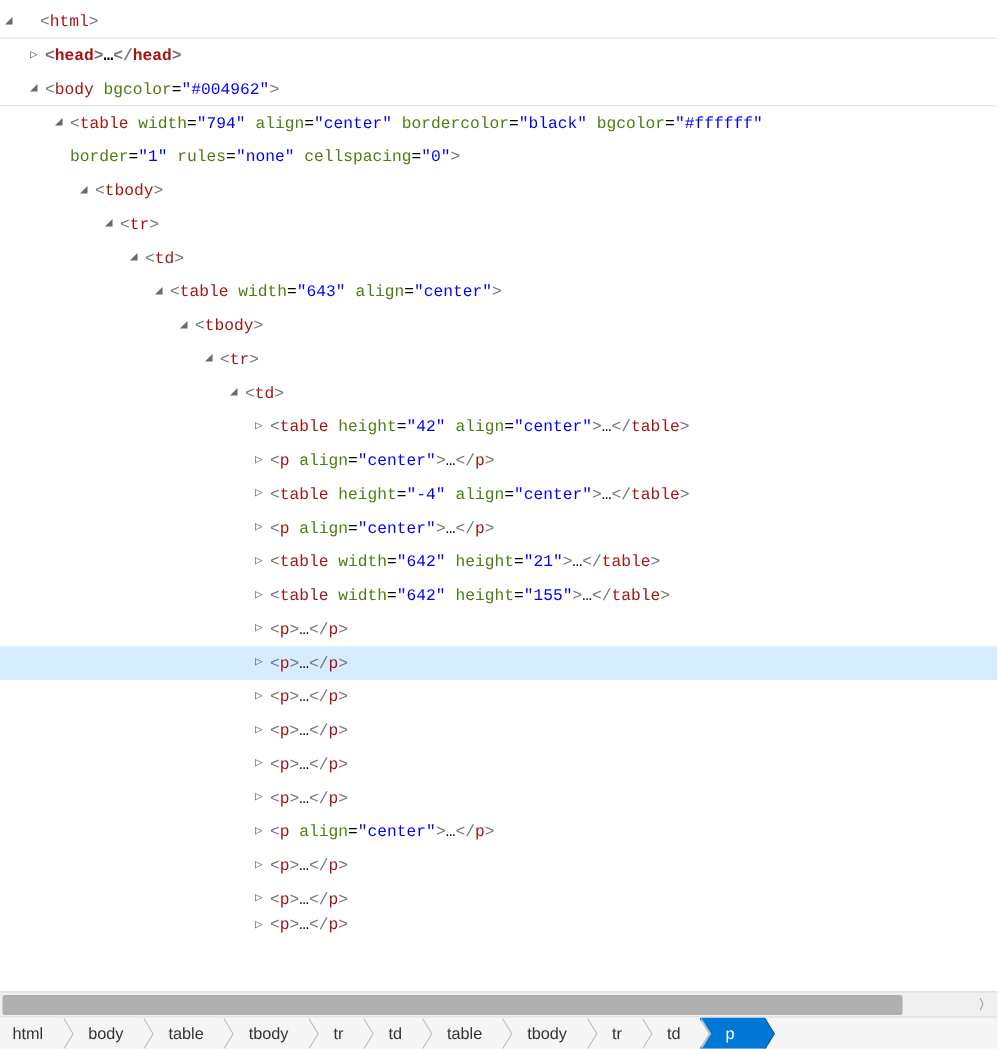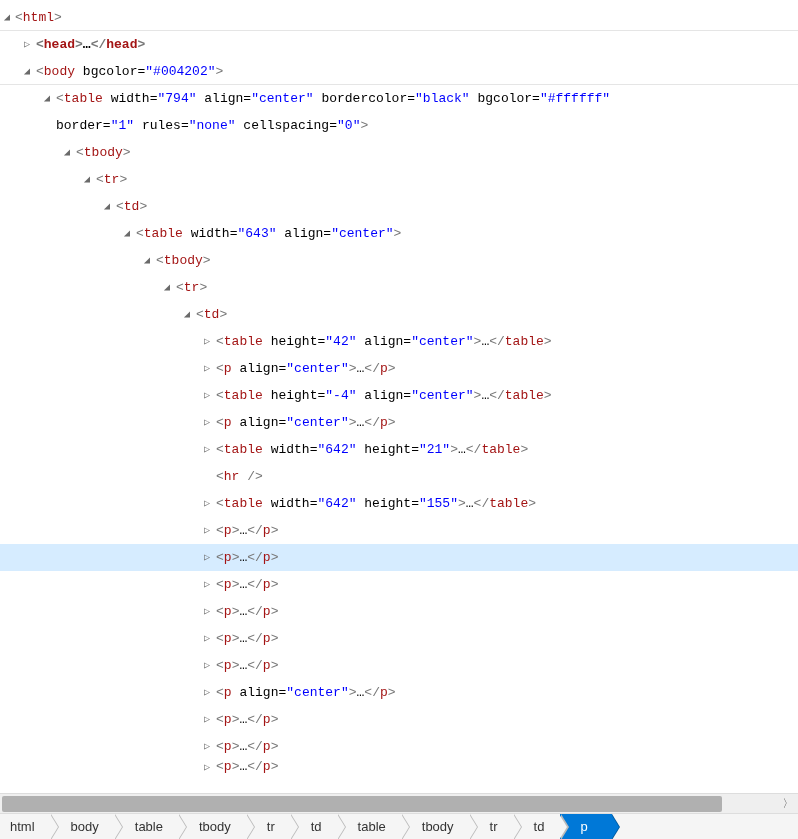--- a/index.html
+++ b/index.html
@@ -34,21 +34,21 @@
     display: inline-block;
     width: 14px;
     flex-shrink: 0;
     color: #6a6a6a;
     font-size: 10px;
     text-align: center;
     user-select: none;
   }
   .br   { color: #777; }          
   .tag  { color: #a31515; }       
-  .attr { color: #000000; }       
+  .attr { color: #4d7c0f; }       
   .eq   { color: #000; }
   .valq { color: #00f; }          
   .val  { color: #00f; }          
   .ell  { color: #000; }          
   .scrollbar-h {
     height: 20px;
     background: #efefef;
     display: flex;
     align-items: center;
     border-top: 1px solid #ddd;
@@ -117,31 +117,31 @@
   }
   .crumb.current::after { border-left-color: #0078d7; }
   .crumb.current::before { border-left-color: #005a9e; }
 </style>
 </head>
 <body>
 
 <div class="tree" id="tree">
     <div class="row divider">
       <span class="twisty">◢</span>
-      <span style="margin-left: 1px;"><span class="br">&lt;</span><span class="tag">html</span><span class="br">&gt;</span></span>
+      <span style="margin-left: 18px;"><span class="br">&lt;</span><span class="tag">html</span><span class="br">&gt;</span></span>
     </div>
     <div class="row">
       <span class="indent"></span>
       <span class="twisty">▷</span>
       <span style="margin-left: 2px; font-weight: bold;"><span class="br">&lt;</span><span class="tag">head</span><span class="br">&gt;</span><span class="ell">…</span><span class="br">&lt;/</span><span class="tag">head</span><span class="br">&gt;</span></span>
     </div>
     <div class="row divider">
       <span class="indent"></span>
       <span class="twisty">◢</span>
-      <span style="margin-left: 2px;"><span class="br">&lt;</span><span class="tag">body</span> <span class="attr">bgcolor</span><span class="eq">=</span><span class="valq">"</span><span class="val">#004202</span><span class="valq">"</span><span class="br">&gt;</span></span>
+      <span style="margin-left: 2px;"><span class="br">&lt;</span><span class="tag">body</span> <span class="attr">bgcolor</span><span class="eq">=</span><span class="valq">"</span><span class="val">#004962</span><span class="valq">"</span><span class="br">&gt;</span></span>
     </div>
     <div class="row">
       <span class="indent"></span>
       <span class="indent"></span>
       <span class="twisty">◢</span>
       <span style="margin-left: 2px;"><span class="br">&lt;</span><span class="tag">table</span> <span class="attr">width</span><span class="eq">=</span><span class="valq">"</span><span class="val">794</span><span class="valq">"</span> <span class="attr">align</span><span class="eq">=</span><span class="valq">"</span><span class="val">center</span><span class="valq">"</span> <span class="attr">bordercolor</span><span class="eq">=</span><span class="valq">"</span><span class="val">black</span><span class="valq">"</span> <span class="attr">bgcolor</span><span class="eq">=</span><span class="valq">"</span><span class="val">#ffffff</span><span class="valq">"</span></span>
     </div>
     <div class="row">
       <span class="indent"></span>
       <span class="indent"></span>
@@ -280,34 +280,20 @@
       <span class="indent"></span>
       <span class="indent"></span>
       <span class="indent"></span>
       <span class="indent"></span>
       <span class="indent"></span>
       <span class="indent"></span>
       <span class="indent"></span>
       <span class="indent"></span>
       <span class="twisty">▷</span>
       <span style="margin-left: 2px;"><span class="br">&lt;</span><span class="tag">table</span> <span class="attr">width</span><span class="eq">=</span><span class="valq">"</span><span class="val">642</span><span class="valq">"</span> <span class="attr">height</span><span class="eq">=</span><span class="valq">"</span><span class="val">21</span><span class="valq">"</span><span class="br">&gt;</span><span class="ell">…</span><span class="br">&lt;/</span><span class="tag">table</span><span class="br">&gt;</span></span>
-    </div>
-    <div class="row">
-      <span class="indent"></span>
-      <span class="indent"></span>
-      <span class="indent"></span>
-      <span class="indent"></span>
-      <span class="indent"></span>
-      <span class="indent"></span>
-      <span class="indent"></span>
-      <span class="indent"></span>
-      <span class="indent"></span>
-      <span class="indent"></span>
-      <span class="twisty"></span>
-      <span style="margin-left: 2px;"><span class="br">&lt;</span><span class="tag">hr</span> <span class="br">/&gt;</span></span>
     </div>
     <div class="row">
       <span class="indent"></span>
       <span class="indent"></span>
       <span class="indent"></span>
       <span class="indent"></span>
       <span class="indent"></span>
       <span class="indent"></span>
       <span class="indent"></span>
       <span class="indent"></span>

